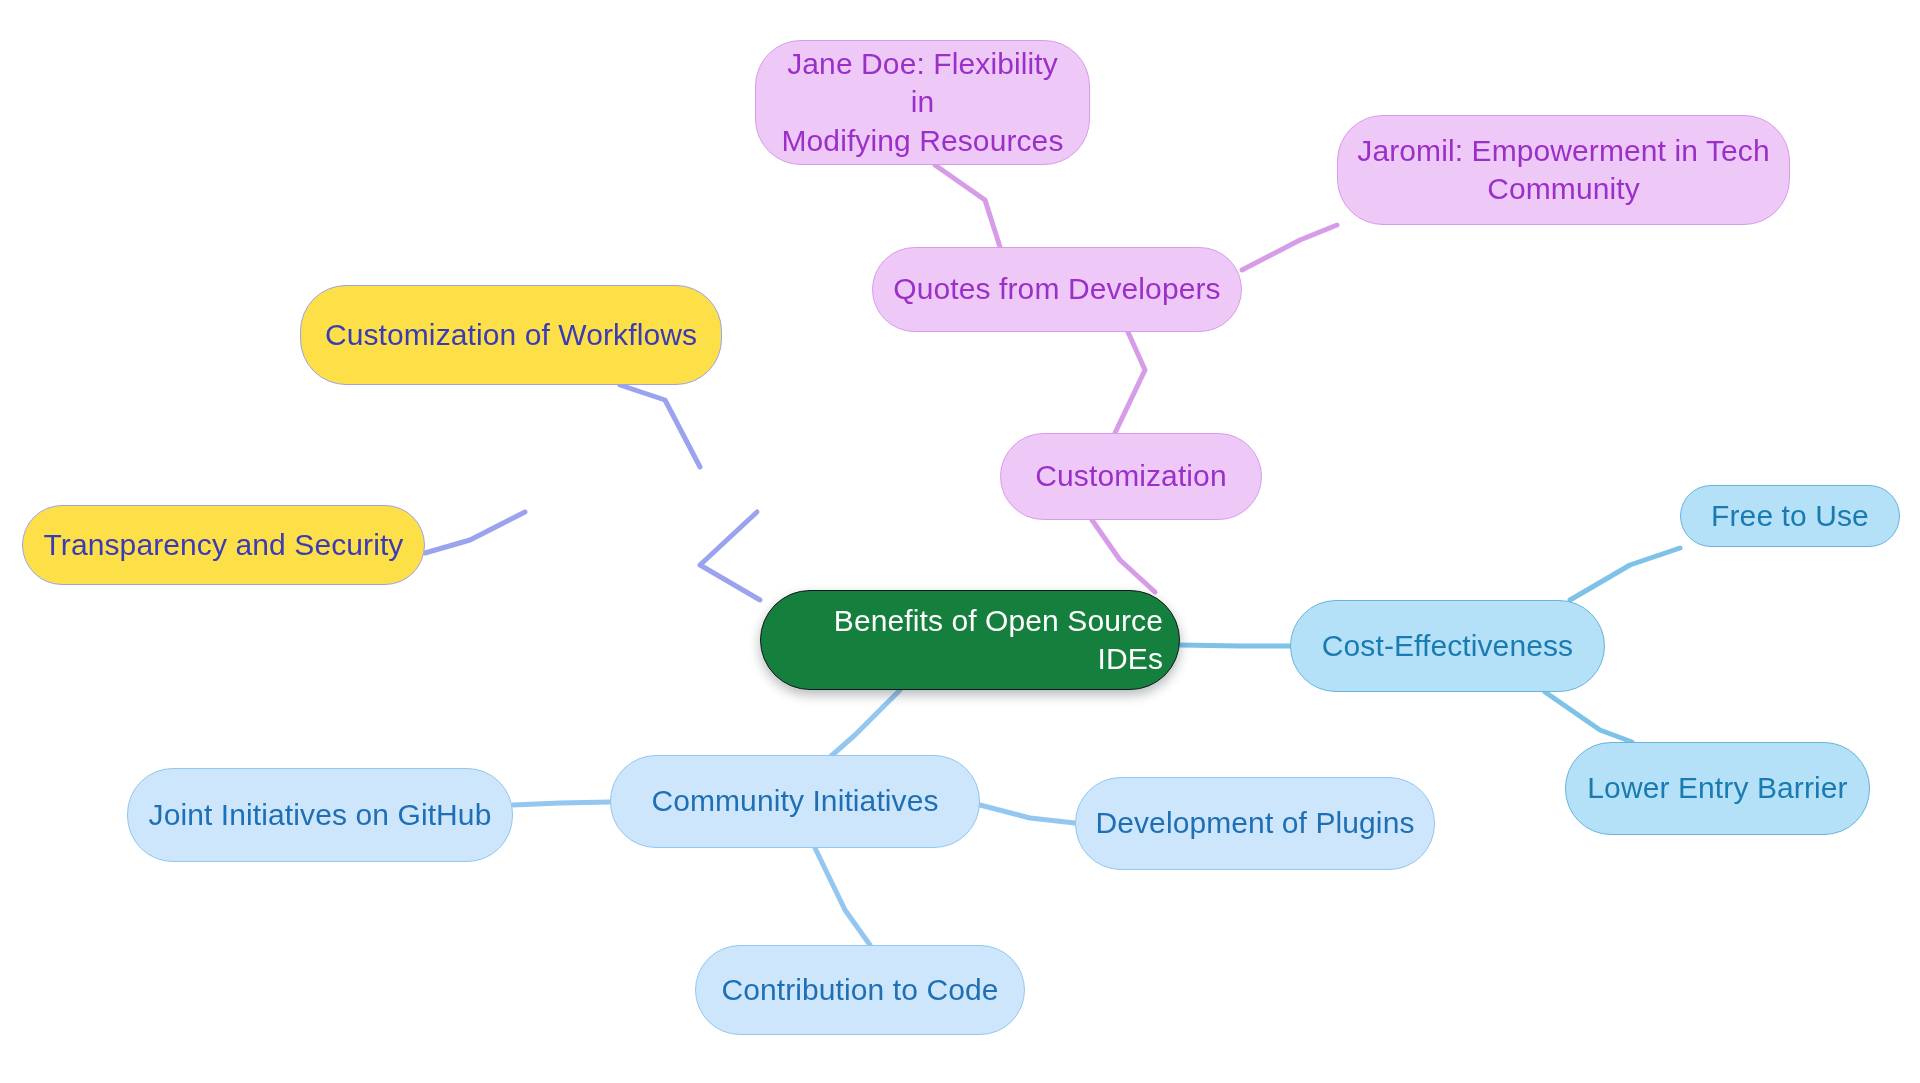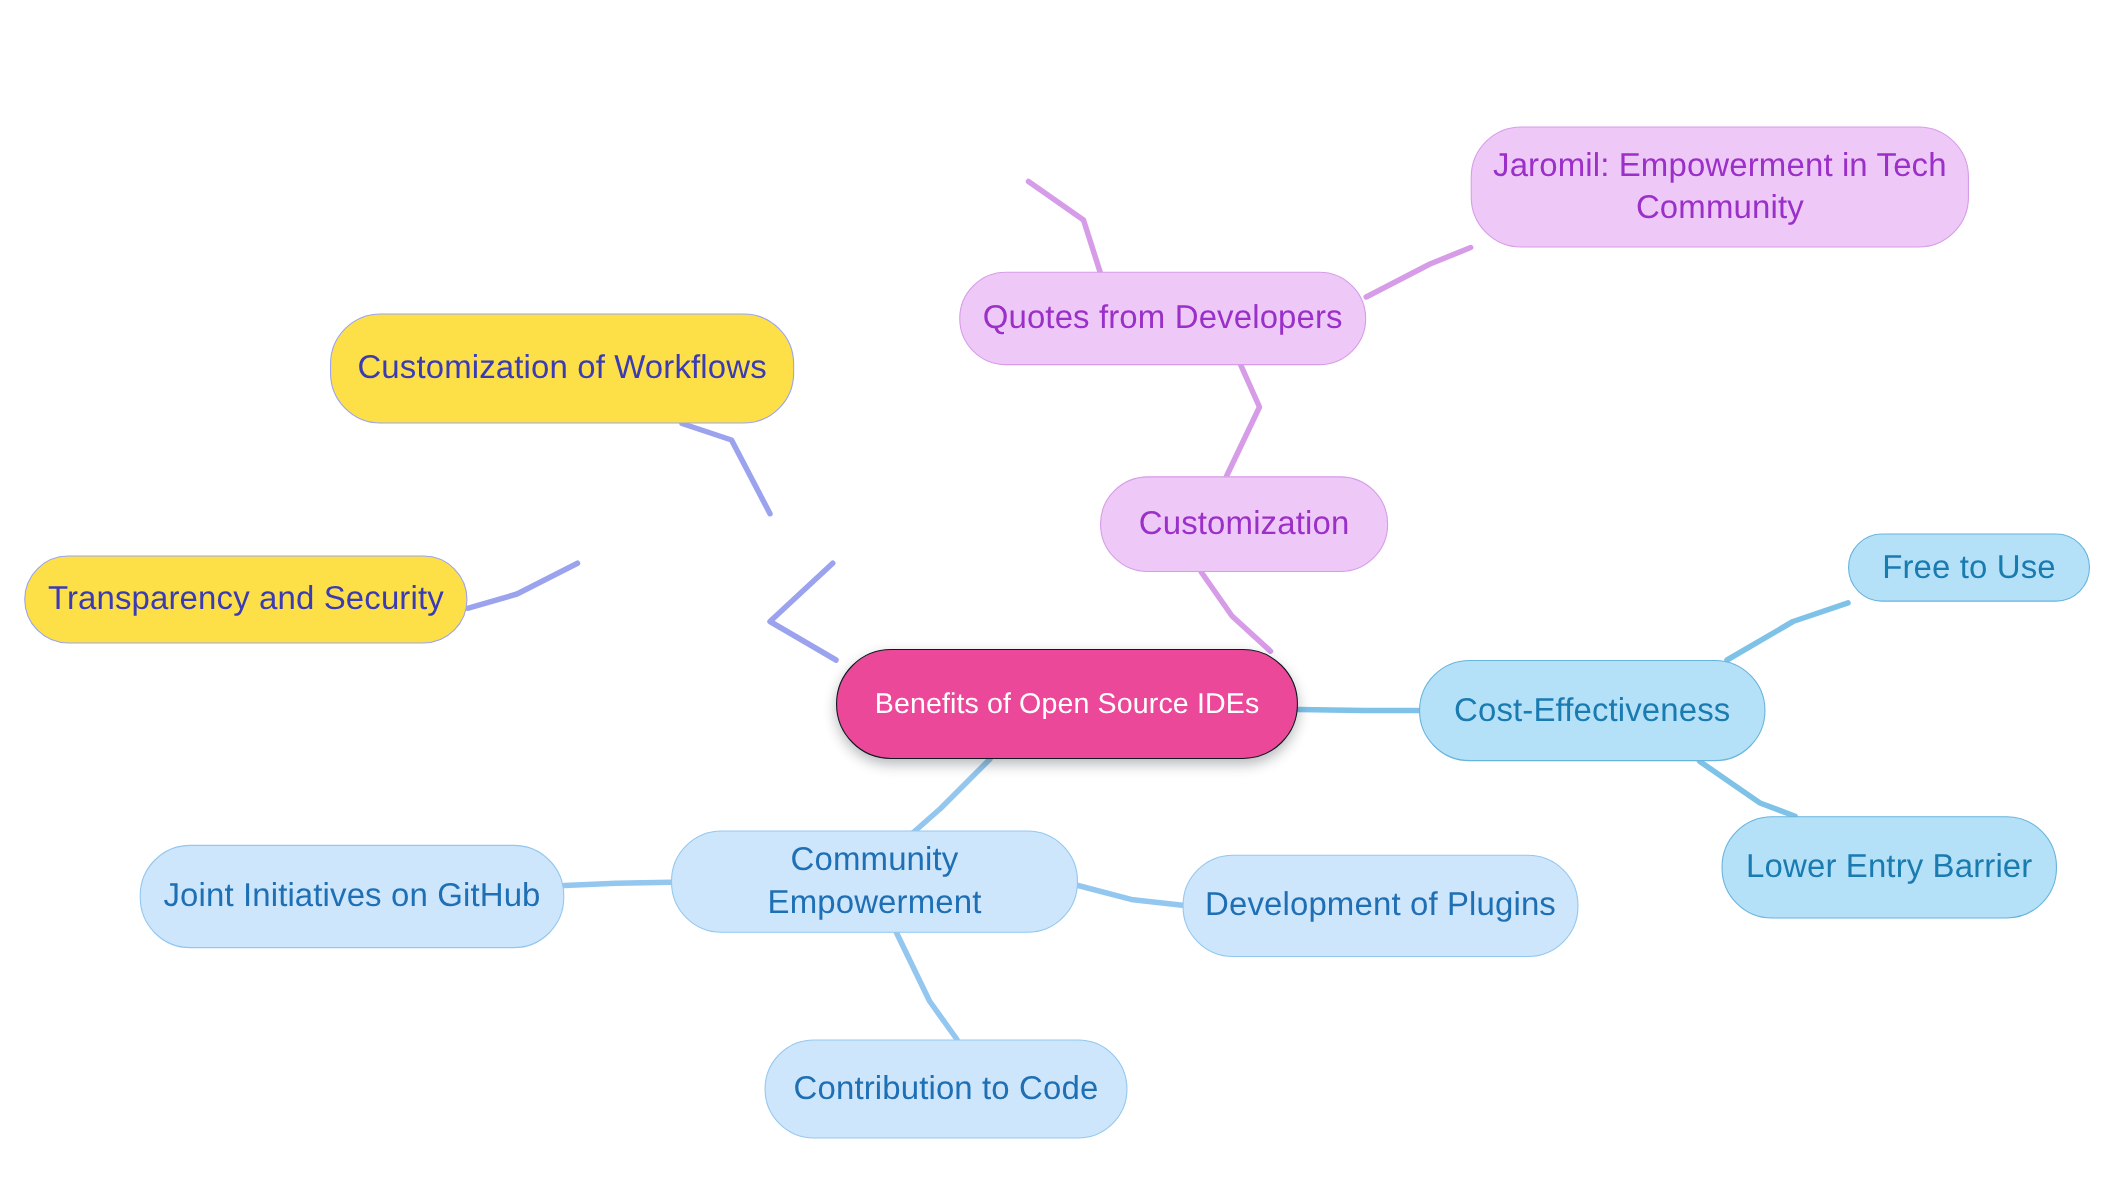--- a/index.html
+++ b/index.html
@@ -35,24 +35,24 @@
     text-align: center;
     border-radius: 46px;
     border-style: solid;
     border-width: 1.5px;
     line-height: 1.28;
     padding: 6px 16px;
     white-space: pre-line;
     letter-spacing: 0.1px;
   }
   .node.root {
-    background: #ec4899;
+    background: #15803d;
     border-color: #121820;
     color: #ffffff;
-    font-size: 26px;
+    font-size: 30px;
     border-radius: 52px;
     box-shadow: 0 5px 12px rgba(16,22,30,0.30);
     text-align: right;
   }
   .node.lavender {
     background: #fde047;
     border-color: #9ba3ef;
     color: #3a3bb5;
     font-size: 30px;
   }
@@ -105,31 +105,33 @@
 
 
   <div class="node lavender" style="left:300px; top:285px; width:422px; height:100px;">Customization of Workflows</div>
 
   <div class="node lavender" style="left:22px; top:505px; width:403px; height:80px;">Transparency and Security</div>
 
   <div class="node magenta" style="left:1000px; top:433px; width:262px; height:87px;">Customization</div>
 
   <div class="node magenta" style="left:872px; top:247px; width:370px; height:85px;">Quotes from Developers</div>
 
+  <div class="node magenta" style="left:755px; top:40px; width:335px; height:125px;">Jane Doe: Flexibility in
+Modifying Resources</div>
 
   <div class="node magenta" style="left:1337px; top:115px; width:453px; height:110px;">Jaromil: Empowerment in Tech
 Community</div>
 
   <div class="node blue-mid" style="left:1290px; top:600px; width:315px; height:92px;">Cost-Effectiveness</div>
 
   <div class="node blue-mid" style="left:1680px; top:485px; width:220px; height:62px;">Free to Use</div>
 
   <div class="node blue-mid" style="left:1565px; top:742px; width:305px; height:93px;">Lower Entry Barrier</div>
 
-  <div class="node blue-light" style="left:610px; top:755px; width:370px; height:93px;">Community Empowerment</div>
+  <div class="node blue-light" style="left:610px; top:755px; width:370px; height:93px;">Community Initiatives</div>
 
   <div class="node blue-light" style="left:127px; top:768px; width:386px; height:94px;">Joint Initiatives on GitHub</div>
 
   <div class="node blue-light" style="left:1075px; top:777px; width:360px; height:93px;">Development of Plugins</div>
 
   <div class="node blue-light" style="left:695px; top:945px; width:330px; height:90px;">Contribution to Code</div>
 
 </div>
 
 </body></html>

